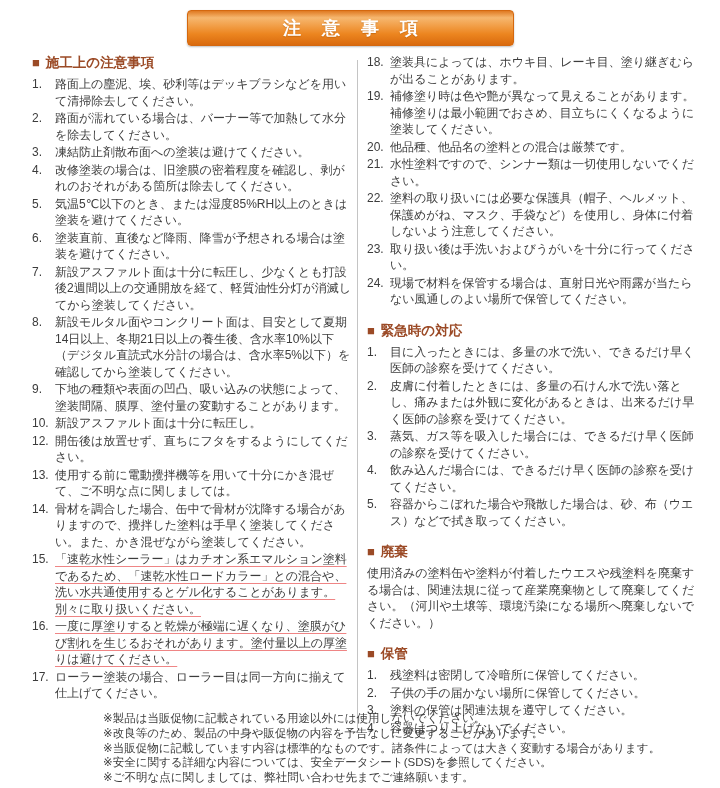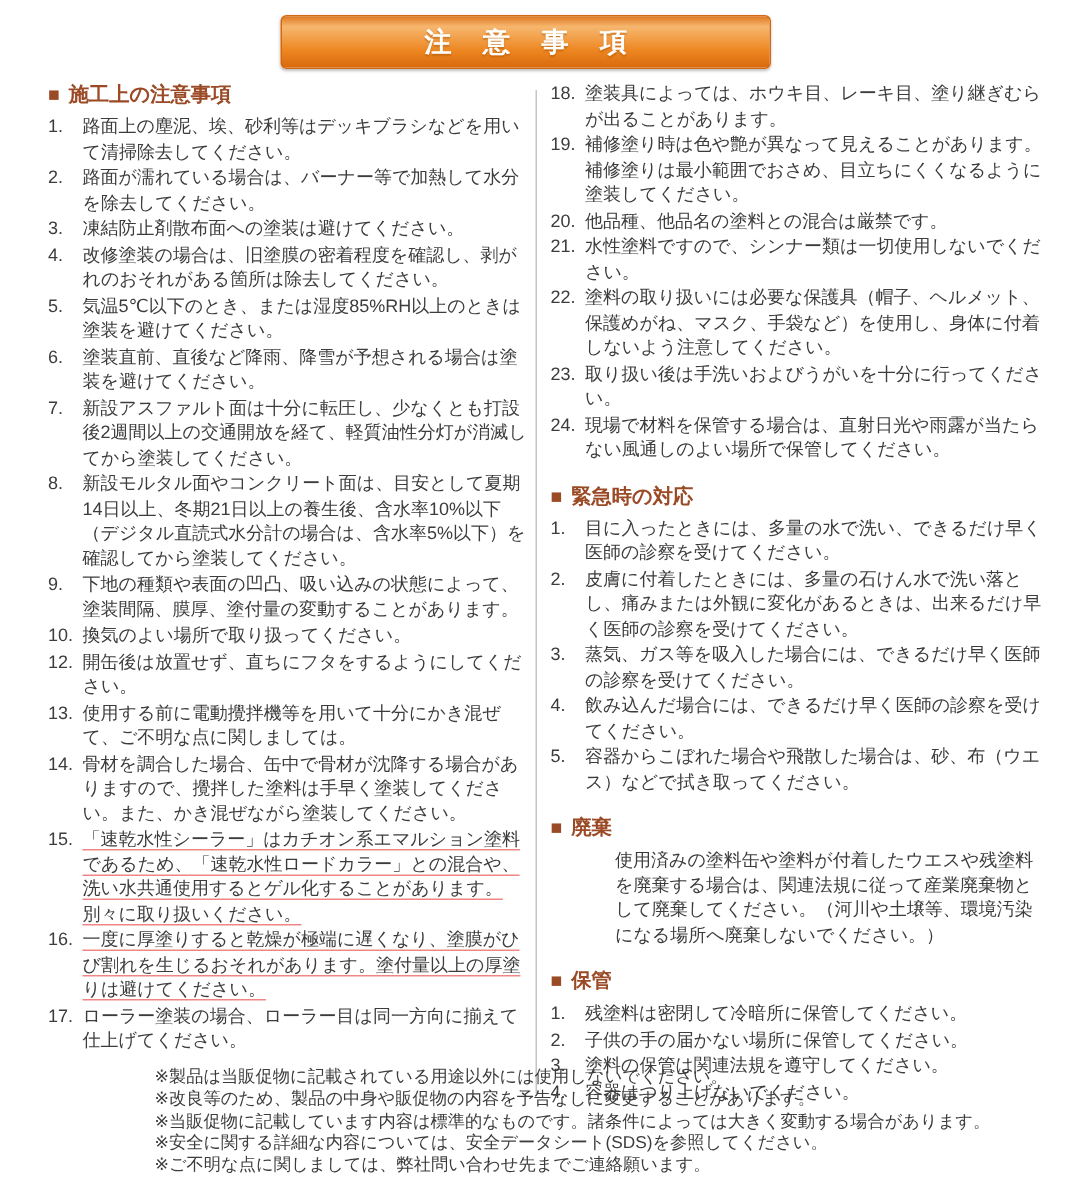--- a/index.html
+++ b/index.html
@@ -43,21 +43,21 @@
 
   .row{display:flex;align-items:flex-start;font-size:12px;line-height:16.5px;margin-bottom:1px;}
   .num{flex:0 0 23px;}
   .txt{flex:1;}
   .ul-red .txt{
     text-decoration:underline;
     text-decoration-color:#ef8585;
     text-decoration-thickness:1px;
     text-underline-offset:3px;
   }
-  .body-text{font-size:12px;line-height:16.5px;margin-left:43px;}
+  .body-text{font-size:12px;line-height:16.5px;}
 
   
   .footnotes{position:absolute;left:103px;top:711px;width:580px;}
   .footnotes .row{font-size:11.5px;line-height:14.8px;margin-bottom:0;}
 </style>
 </head>
 <body>
 
 <div class="page">
 
@@ -105,21 +105,21 @@
             <div class="row">
               <span class="num">8.</span>
               <span class="txt">新設モルタル面やコンクリート面は、目安として夏期14日以上、冬期21日以上の養生後、含水率10%以下（デジタル直読式水分計の場合は、含水率5%以下）を確認してから塗装してください。</span>
             </div>
             <div class="row">
               <span class="num">9.</span>
               <span class="txt">下地の種類や表面の凹凸、吸い込みの状態によって、塗装間隔、膜厚、塗付量の変動することがあります。</span>
             </div>
             <div class="row">
               <span class="num">10.</span>
-              <span class="txt">換気のよい場所で取り扱ってください。</span>
+              <span class="txt">新設アスファルト面は十分に転圧し。</span>
             </div>
             <div class="row">
               <span class="num">12.</span>
               <span class="txt">開缶後は放置せず、直ちにフタをするようにしてください。</span>
             </div>
             <div class="row">
               <span class="num">13.</span>
               <span class="txt">使用する前に電動攪拌機等を用いて十分にかき混ぜて、ご不明な点に関しましては。</span>
             </div>
             <div class="row">

